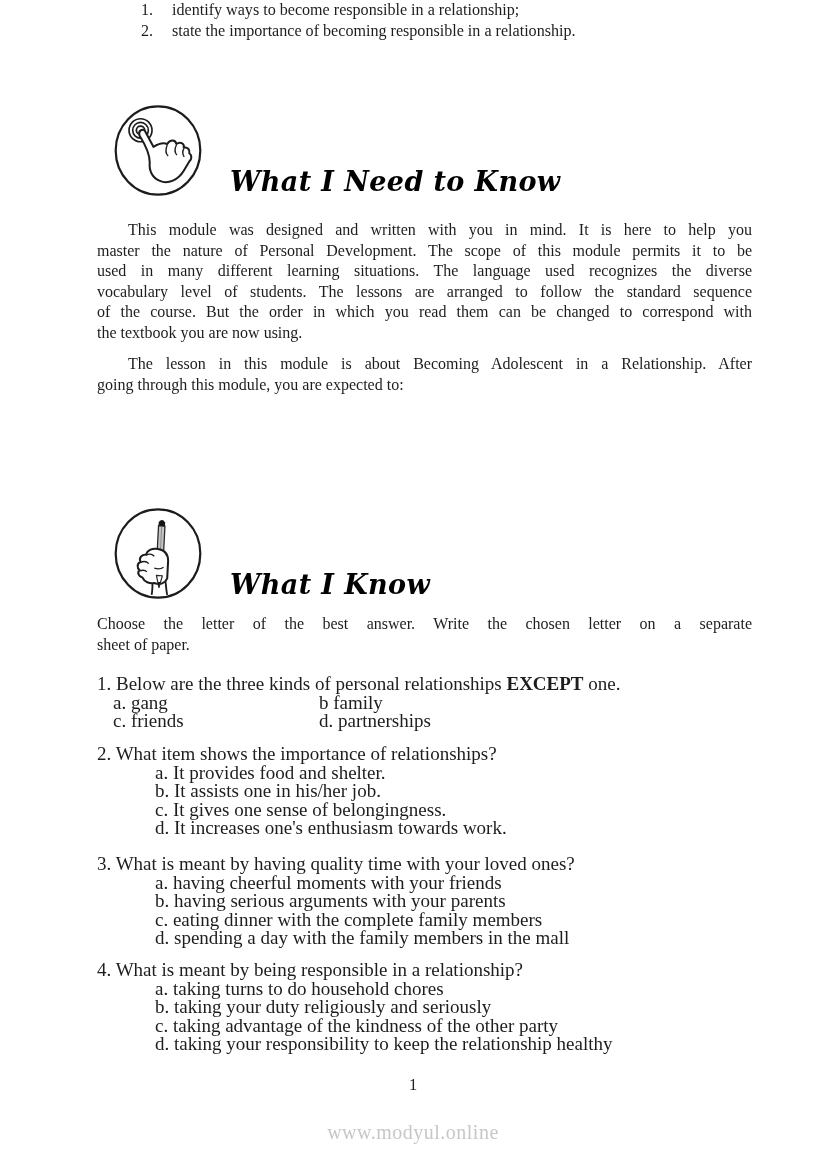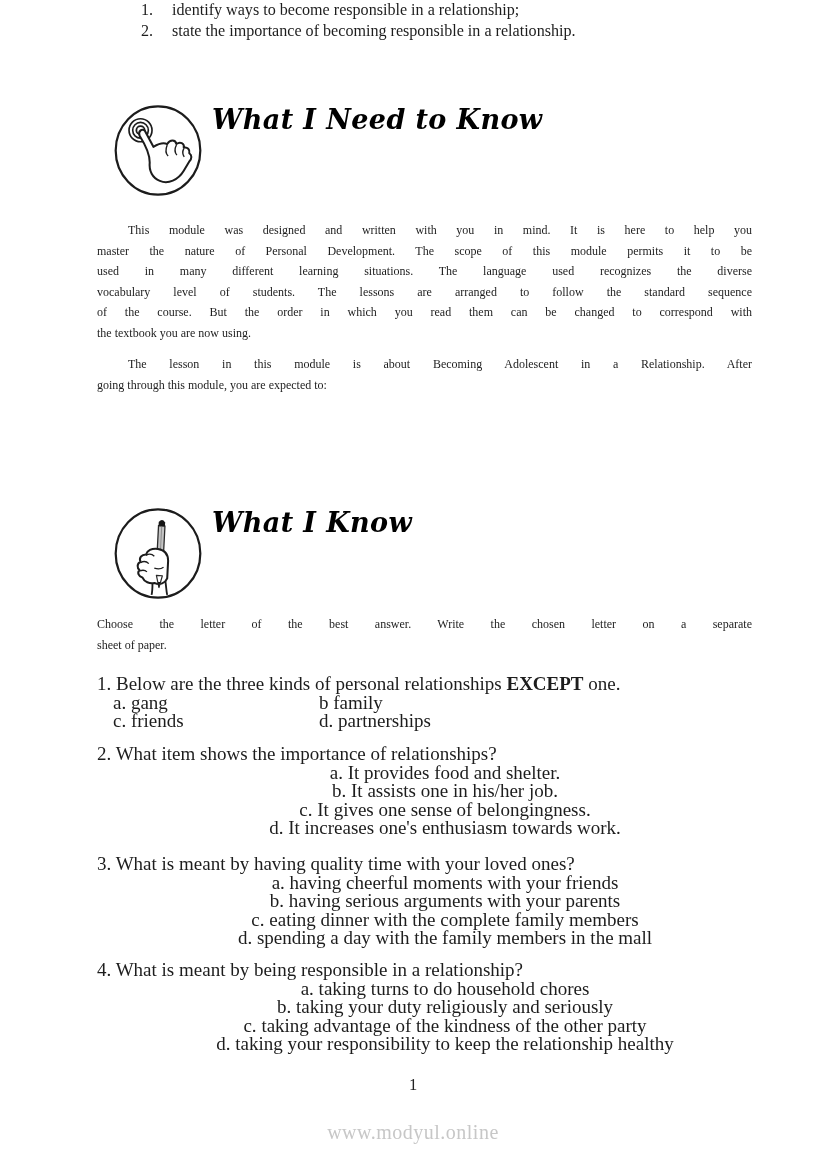--- a/index.html
+++ b/index.html
@@ -8,56 +8,56 @@
     width:826px; height:1169px;
     background:#ffffff;
     color:#1d1d1d;
     font-family:"Liberation Serif","DejaVu Serif",serif;
     overflow:hidden;
   }
 
   
   .section-header {
     position:absolute; left:112px;
-    display:flex; align-items:flex-start; gap:8px;
+    display:flex; align-items:flex-end; gap:26px;
     height:93px;
   }
   .hdr1 { top:104px; }
   .hdr2 { top:507px; }
   .section-title {
     margin:0;
     font-family:"DejaVu Serif",serif;
     font-style:italic; font-weight:bold;
     font-size:27px; letter-spacing:0.4px;
     color:#000;
     white-space:nowrap;
   }
   .icon-wrap { width:92px; height:93px; display:block; flex:0 0 auto; }
 
   
-  .para { position:absolute; left:97px; width:655px; font-size:12px; }
+  .para { position:absolute; left:97px; width:655px; font-size:16px; }
   .jline { text-align:justify; text-align-last:justify; line-height:20.6px; }
   .jline.last { text-align-last:left; }
   .jline.indent { text-indent:31px; }
 
   .intro { top:220px; }
   .lesson { top:354px; }
   .instruction { top:614px; }
 
   
   .objectives { position:absolute; left:141px; font-size:16.1px; line-height:20.7px; }
   .obj-num { display:inline-block; width:31px; }
 
   
   .q-block { position:absolute; left:97px; width:655px; font-size:19px; line-height:18.5px; }
   .q1 { top:675px; }
   .q2 { top:745px; }
   .q3 { top:855px; }
   .q4 { top:961px; }
-  .opt-list { margin-left:41px;text-align:center; }
+  .opt-list { margin-left:58px; }
   .opt-grid { margin-left:16px; display:grid; grid-template-columns:206px 1fr; }
   .q-bold { font-weight:bold; }
 
   
   .page-num {
     position:absolute; top:1075px; left:0; width:100%;
     text-align:center; font-size:16.5px; color:#222;
   }
   .watermark {
     position:absolute; top:1121px; left:0; width:100%;

